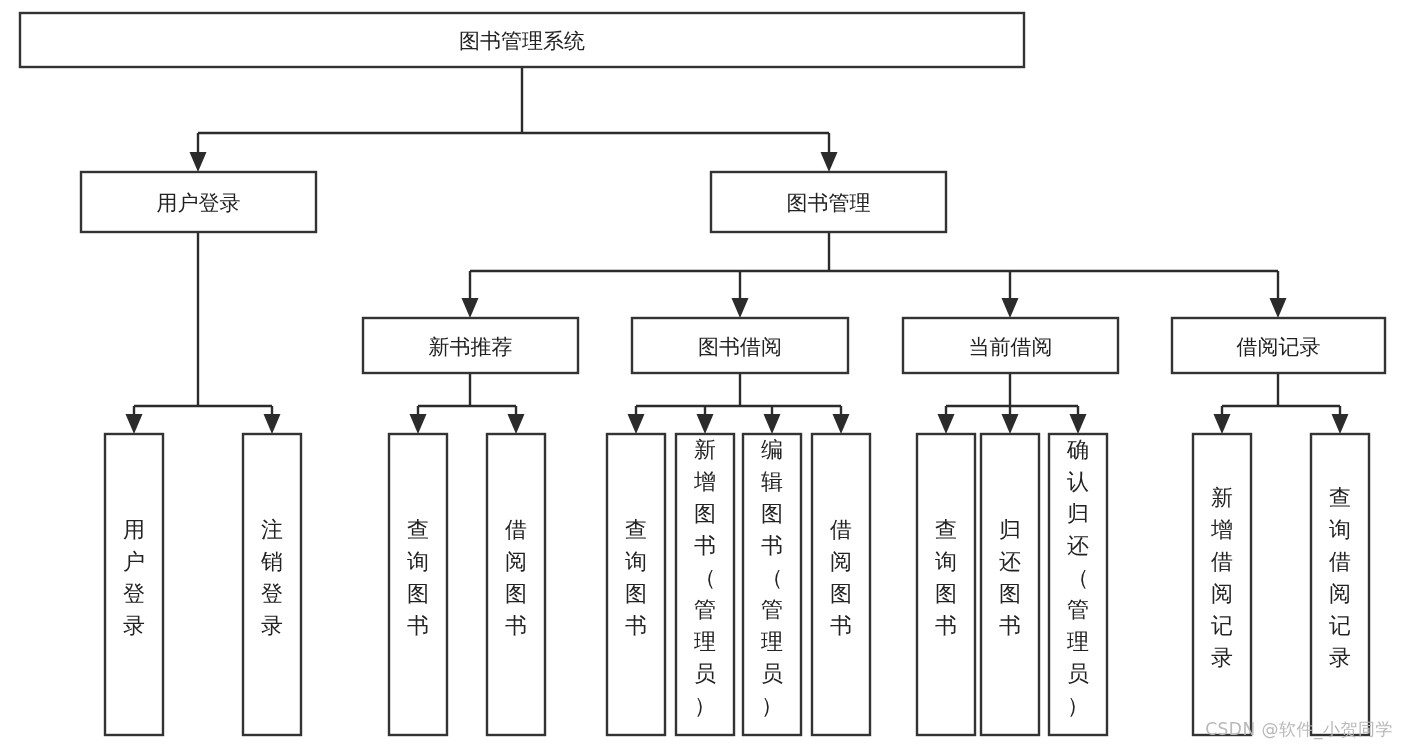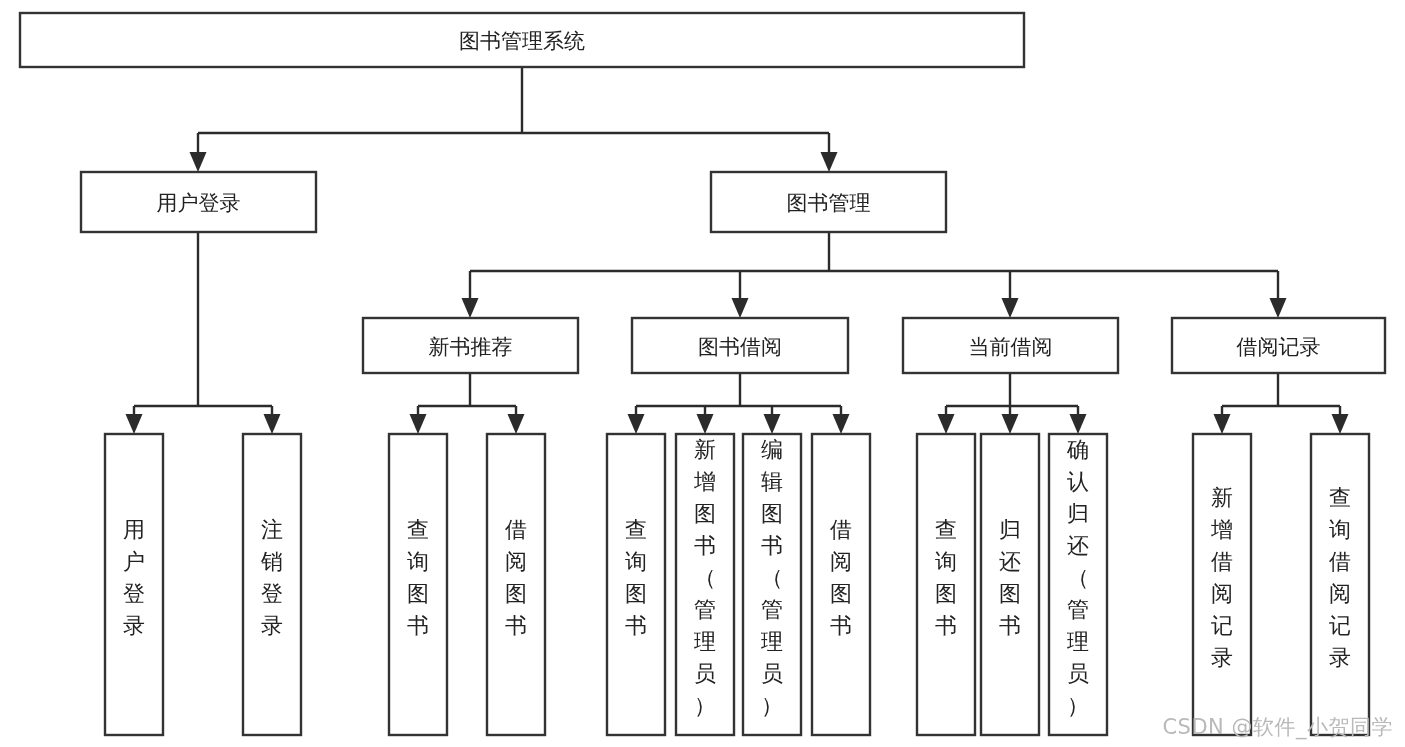--- a/index.html
+++ b/index.html
@@ -50,21 +50,21 @@
     fill: none;
   }
   .arrow-head {
     fill: #2b2b2b;
   }
   .watermark {
     position: absolute;
     right: 12px;
     bottom: 6px;
     color: #b9b9b9;
-    font-size: 21px;
+    font-size: 17px;
     font-family: "DejaVu Sans", "Liberation Sans", sans-serif;
     letter-spacing: 0.5px;
     white-space: nowrap;
     pointer-events: none;
   }
 </style>
 </head>
 <body>
 
 <div id="diagram-root">

